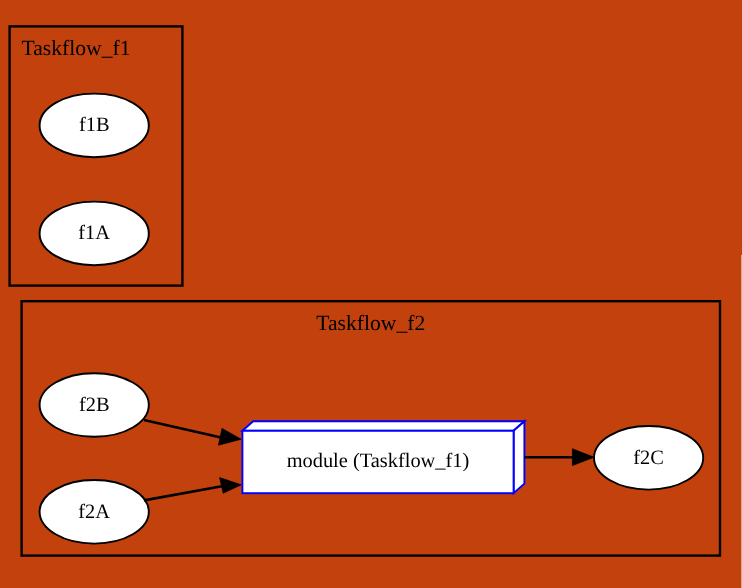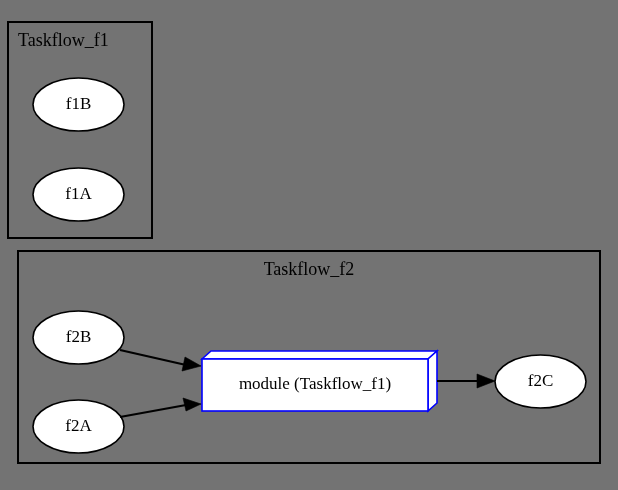--- a/index.html
+++ b/index.html
@@ -7,21 +7,21 @@
     padding: 0;
     background: #ffffff;
   }
   body {
     font-family: "Liberation Serif", "DejaVu Serif", serif;
   }
   #canvas {
     position: relative;
     width: 618px;
     height: 490px;
-    background: #737373;
+    background: #c2410c;
     overflow: hidden;
   }
   #graph-svg {
     position: absolute;
     left: 0;
     top: 0;
     width: 618px;
     height: 490px;
     display: block;
   }

